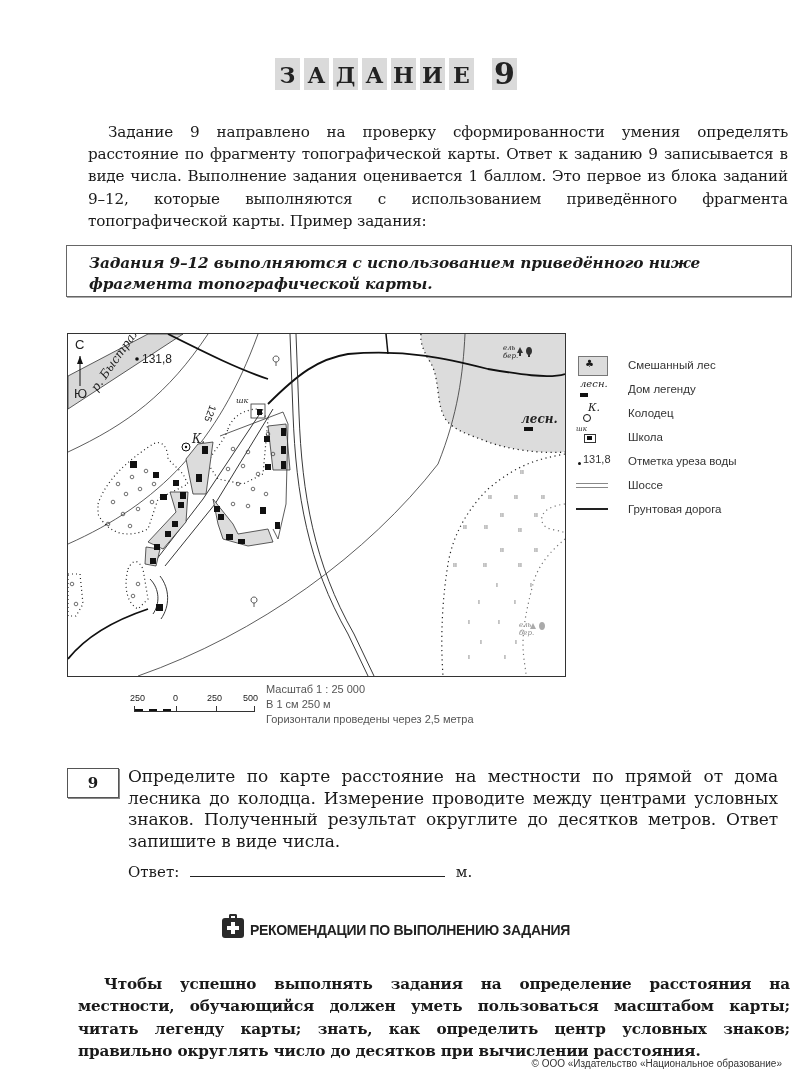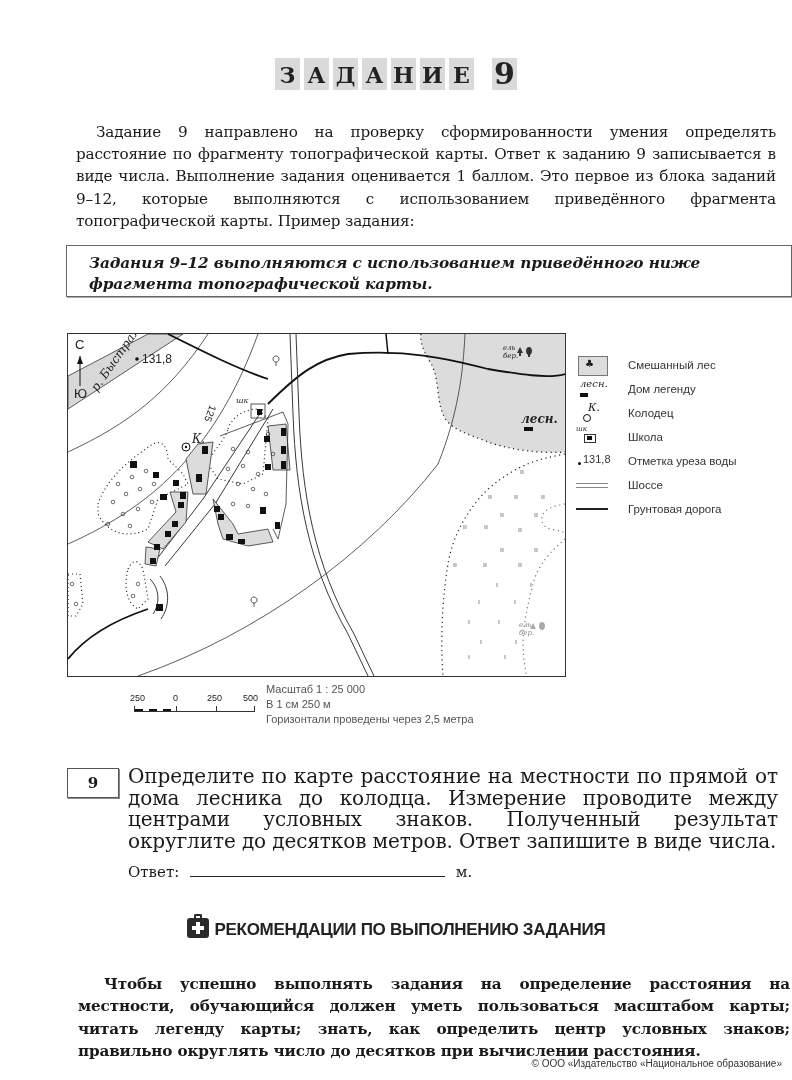--- a/index.html
+++ b/index.html
@@ -8,21 +8,21 @@
 
   
   .title { position:absolute; top:58px; left:0; width:792px; text-align:center; }
   .title .letters { display:inline-flex; gap:4px; }
   .title .ch { display:inline-block; width:25px; height:32px; line-height:34px;
                background:#dadada; text-align:center; font-family:"DejaVu Serif", serif;
                font-weight:bold; font-size:22px; color:#222; }
   .title .ch.big { font-size:30px; line-height:32px; }
   .title .ch.space { background:transparent; width:10px; }
 
-  .intro { position:absolute; top:121px; left:76px; width:700px; font-size:15.2px;
+  .intro { position:absolute; top:121px; left:88px; width:700px; font-size:15.2px;
            line-height:22.2px; text-align:justify; text-indent:20px;
            font-family:"DejaVu Serif", serif; letter-spacing:-0.15px; }
 
   .boxed { position:absolute; top:245px; left:66px; width:712px; height:50px;
            border:1px solid #666; box-shadow:1px 1px 0 #aaa;padding-left:12px; }
   .boxed p { margin:7px 10px; font-style:italic; font-weight:bold; font-size:15.3px;
              line-height:21px; font-family:"DejaVu Serif", serif; letter-spacing:-0.1px; }
 
   
   .map { position:absolute; top:333px; left:67px; width:497px; height:342px;
@@ -39,28 +39,28 @@
 
   
   .scalebar { position:absolute; top:693px; left:130px; width:130px; height:26px;text-align:center; }
   .scale-text { position:absolute; top:682px; left:266px; font-family:"Liberation Sans", sans-serif;
                 font-size:11px; line-height:15px; color:#555; }
 
   
   .qnum { position:absolute; top:768px; left:67px; width:50px; height:28px; border:1px solid #555;
           box-shadow:1px 1px 0 #888; text-align:center; line-height:28px; font-weight:bold;
           font-size:15px; font-family:"DejaVu Serif", serif; }
-  .qtext { position:absolute; top:766px; left:128px; width:650px; font-size:20px; line-height:21.6px;
+  .qtext { position:absolute; top:766px; left:128px; width:650px; font-size:17px; line-height:21.6px;
            text-align:justify; font-family:"DejaVu Serif", serif; letter-spacing:-0.1px; }
   .answer { position:absolute; top:862px; left:128px; font-size:15px; font-family:"DejaVu Serif", serif; }
   .answer .line { display:inline-block; width:255px; border-bottom:1px solid #222; margin:0 6px; height:14px; vertical-align:baseline; }
 
   
   .rec-title { position:absolute; top:918px; left:0; width:792px; text-align:center;
-               font-family:"Liberation Sans", sans-serif; font-weight:bold; font-size:17px; color:#222;
+               font-family:"Liberation Sans", sans-serif; font-weight:bold; font-size:14px; color:#222;
                letter-spacing:-0.3px; }
   .rec-icon { display:inline-block; width:22px; height:20px; background:#2a2a2a; border-radius:3px;
               position:relative; vertical-align:-3px; margin-right:6px; }
   .rec-icon:before { content:""; position:absolute; left:7px; top:-4px; width:8px; height:4px;
                      border:2px solid #2a2a2a; border-bottom:none; border-radius:2px 2px 0 0; box-sizing:border-box; }
   .rec-icon .plus-v { position:absolute; left:9px; top:4px; width:4px; height:12px; background:#fff; }
   .rec-icon .plus-h { position:absolute; left:5px; top:8px; width:12px; height:4px; background:#fff; }
   .rec-text { position:absolute; top:961px; left:66px; width:712px; font-size:15.2px; line-height:22.4px;
               text-align:justify; text-indent:26px; font-family:"DejaVu Serif", serif; letter-spacing:-0.15px; }
 

